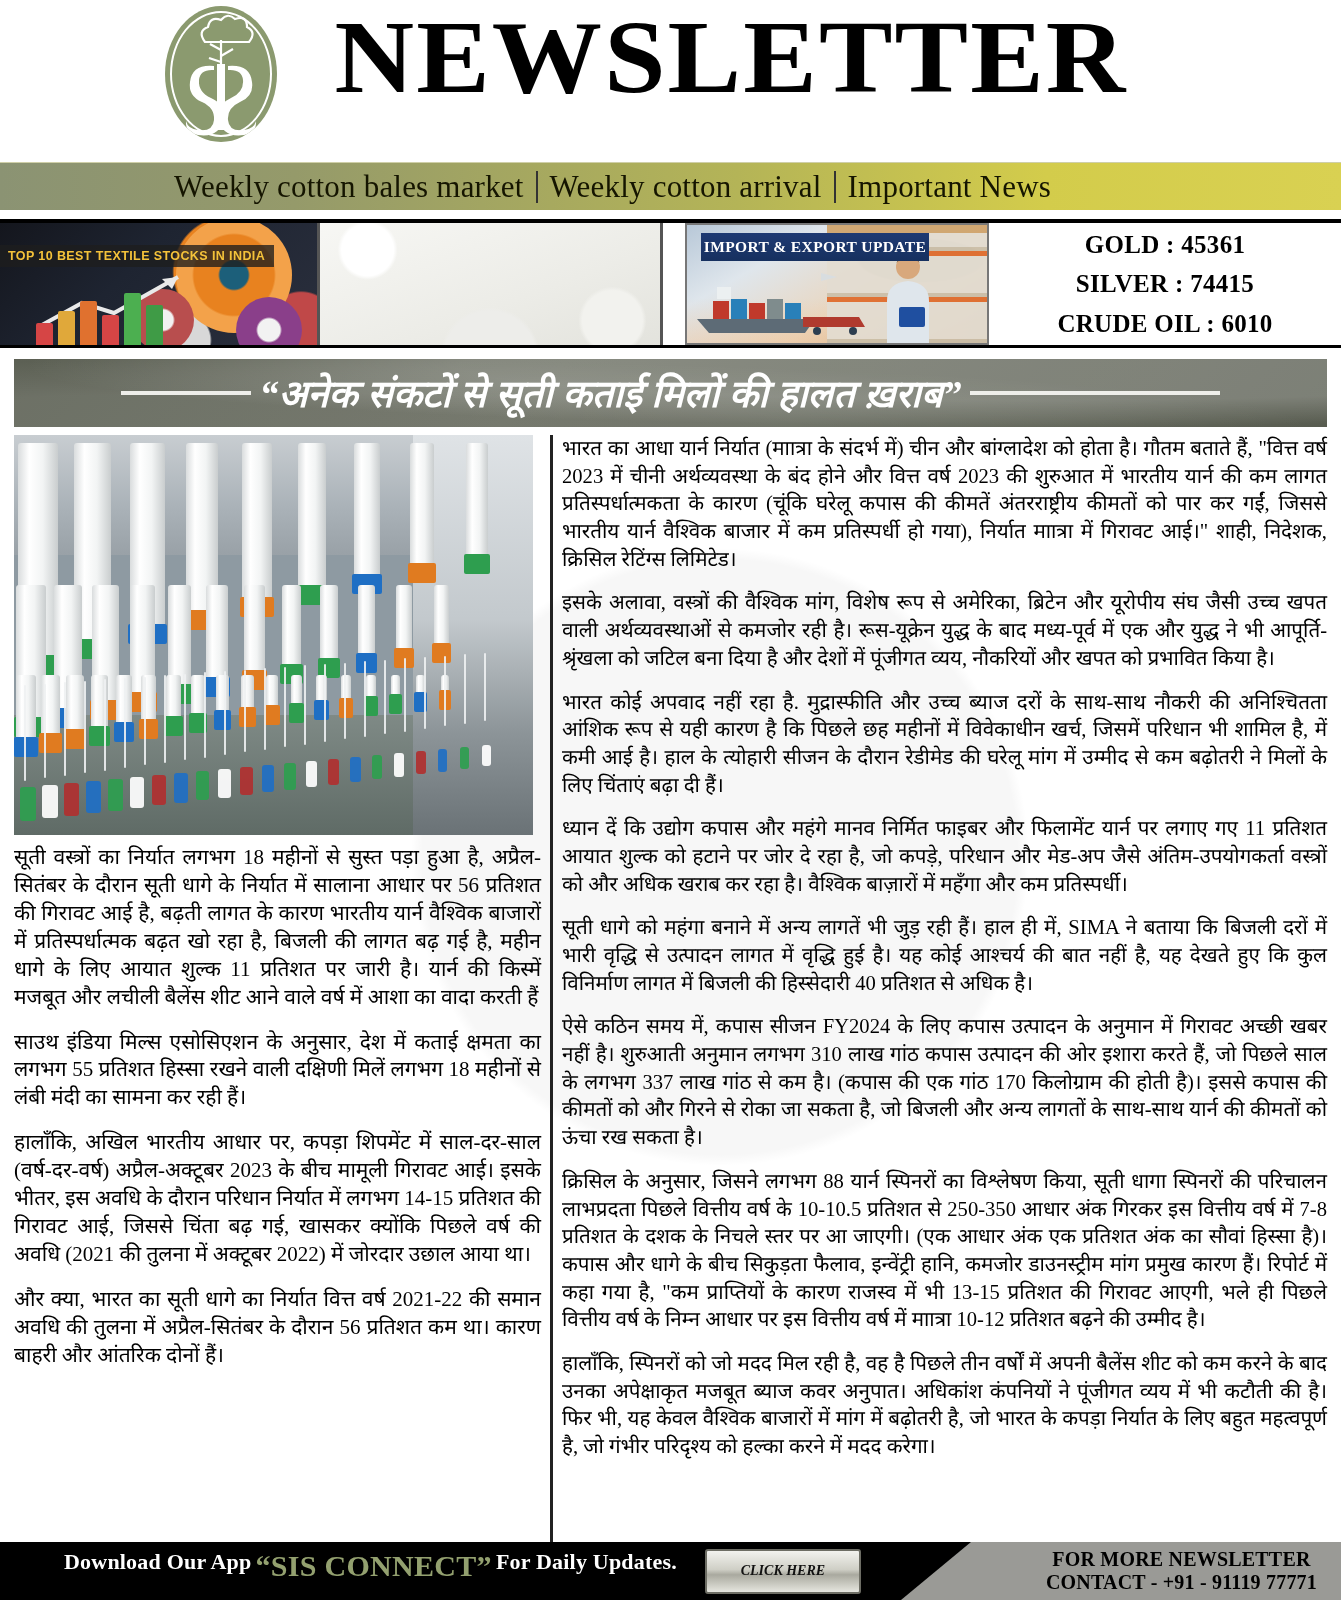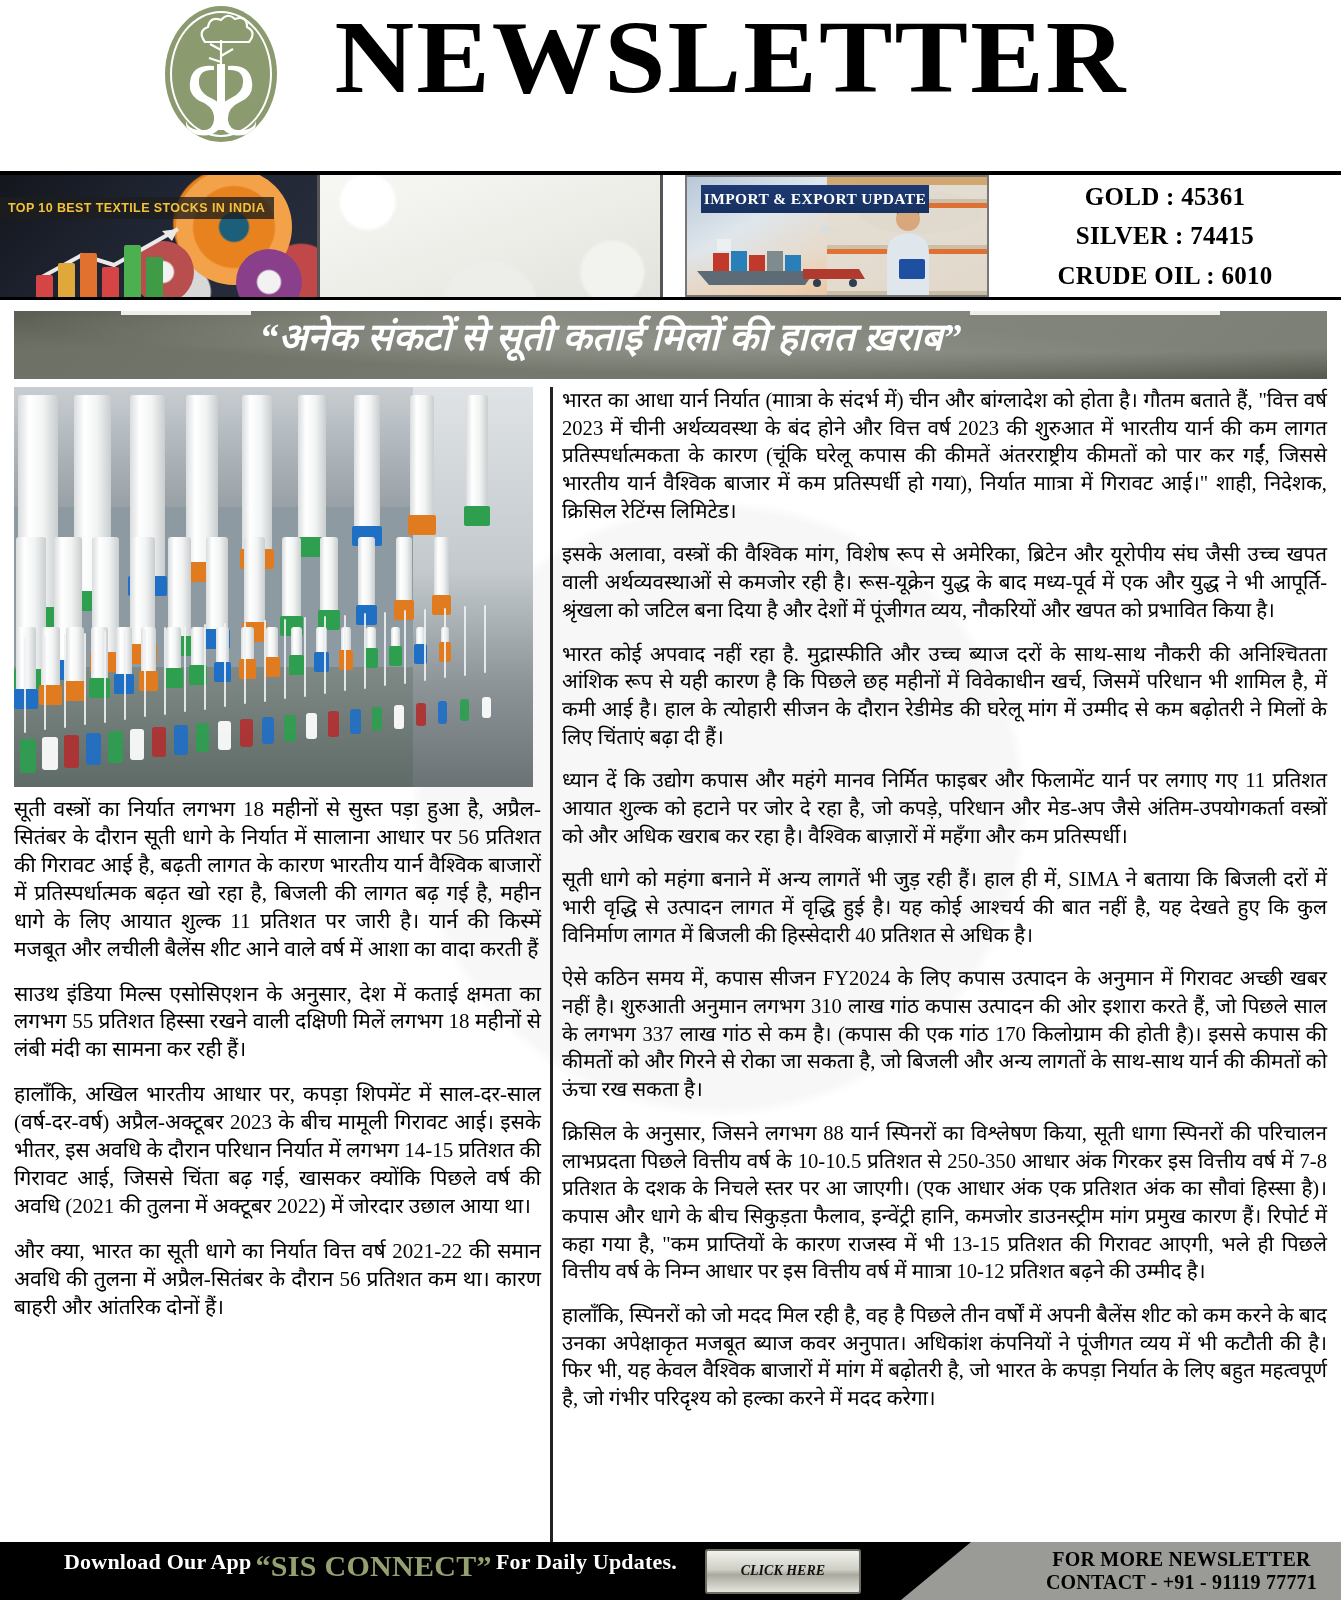--- a/index.html
+++ b/index.html
@@ -200,21 +200,21 @@
 
   
   .headline-outer { background:#fff; padding: 11px 0 0 0; }
   .headline-bar {
     margin: 0 14px;
     height: 68px;
     background:
       radial-gradient(ellipse at 78% 10%, rgba(255,255,255,.22) 0 40%, rgba(255,255,255,0) 70%),
       radial-gradient(ellipse at 20% 100%, rgba(255,255,255,.10) 0 35%, rgba(255,255,255,0) 70%),
       linear-gradient(135deg, #5c6054 0%, #666a5d 40%, #585c50 100%);
-    display:flex; justify-content:center;
+    display:flex; align-items:center; justify-content:center;
     position:relative;
   }
   .hl-line { height:4px; background:#eeeeea; flex:0 0 auto; }
   .hl-text {
     font-family: "Liberation Serif", serif;
     font-weight: bold;
     font-style: italic;
     font-size: 38px;
     color: #ffffff;
     white-space: nowrap;
@@ -361,20 +361,29 @@
             <path d="M63 60 q22 -2 24 16 q2 14 -12 20 q-13 6 -12 18 q1 12 16 10 q10 -1 12 -9 q1 12 -12 14 q-22 3 -25 -16 q-2 -15 12 -21 q13 -6 12 -18 q-1 -11 -15 -10 z"></path>
           </g>
         </svg>
       </div>
     </div>
     <div class="title-block">
       <div class="nl-title">NEWSLETTER</div>
     </div>
   </div>
 
+  <div class="navbar">
+    <div class="nav-items">
+      <div class="nav-item">Weekly cotton bales  market</div>
+      <div class="nav-sep"></div>
+      <div class="nav-item">Weekly cotton arrival</div>
+      <div class="nav-sep"></div>
+      <div class="nav-item">Important News</div>
+    </div>
+  </div>
   <div class="nav-gap"></div>
   <div class="rule-black"></div>
 
   <div class="banner-strip">
 
     <div class="ban ban-stocks">
       <div class="stocks-bg"></div>
       <div class="spool" style="left:176px;top:-6px;width:116px;height:116px;background:radial-gradient(circle at 50% 50%, #1c5f7a 0 14px, #e8821f 16px 40px, #f3a24a 42px 58px);"></div>
       <div class="spool" style="left:132px;top:66px;width:62px;height:62px;background:radial-gradient(circle at 50% 50%, #f2f2f2 0 10px, #b84e4e 12px 31px);"></div>
       <div class="spool" style="left:236px;top:74px;width:66px;height:66px;background:radial-gradient(circle at 50% 50%, #f2f2f2 0 11px, #8a3f8a 13px 33px);"></div>

